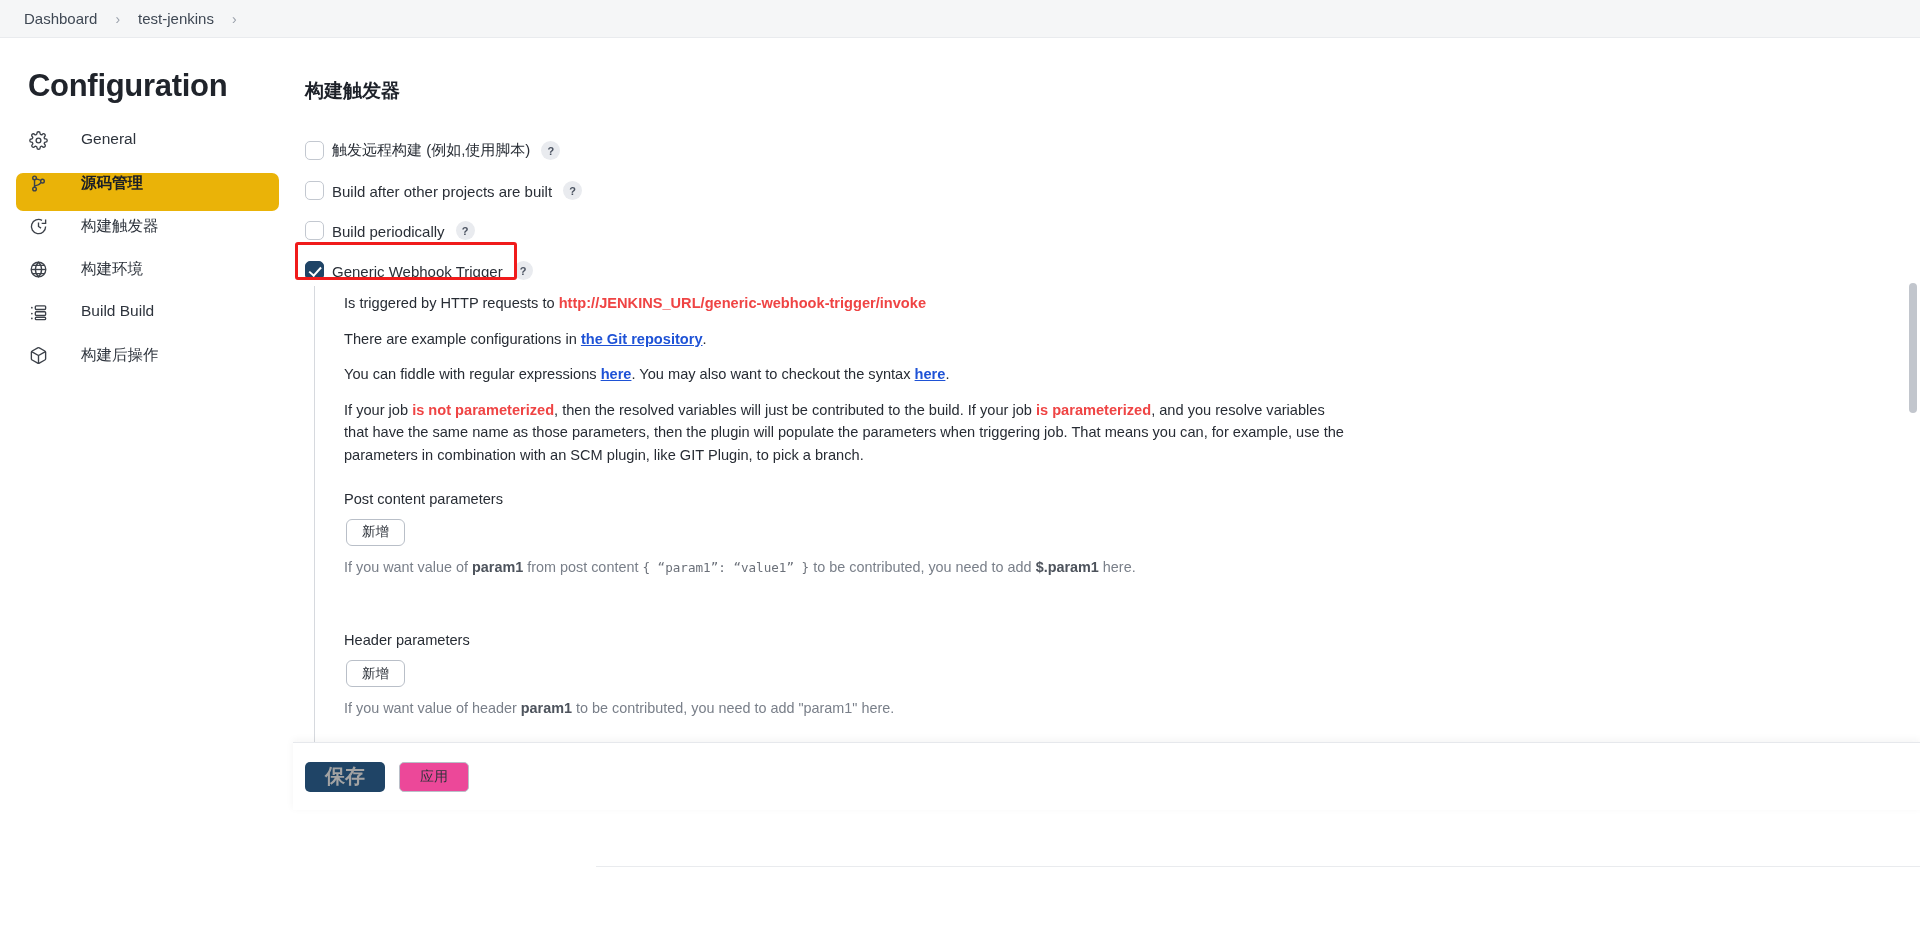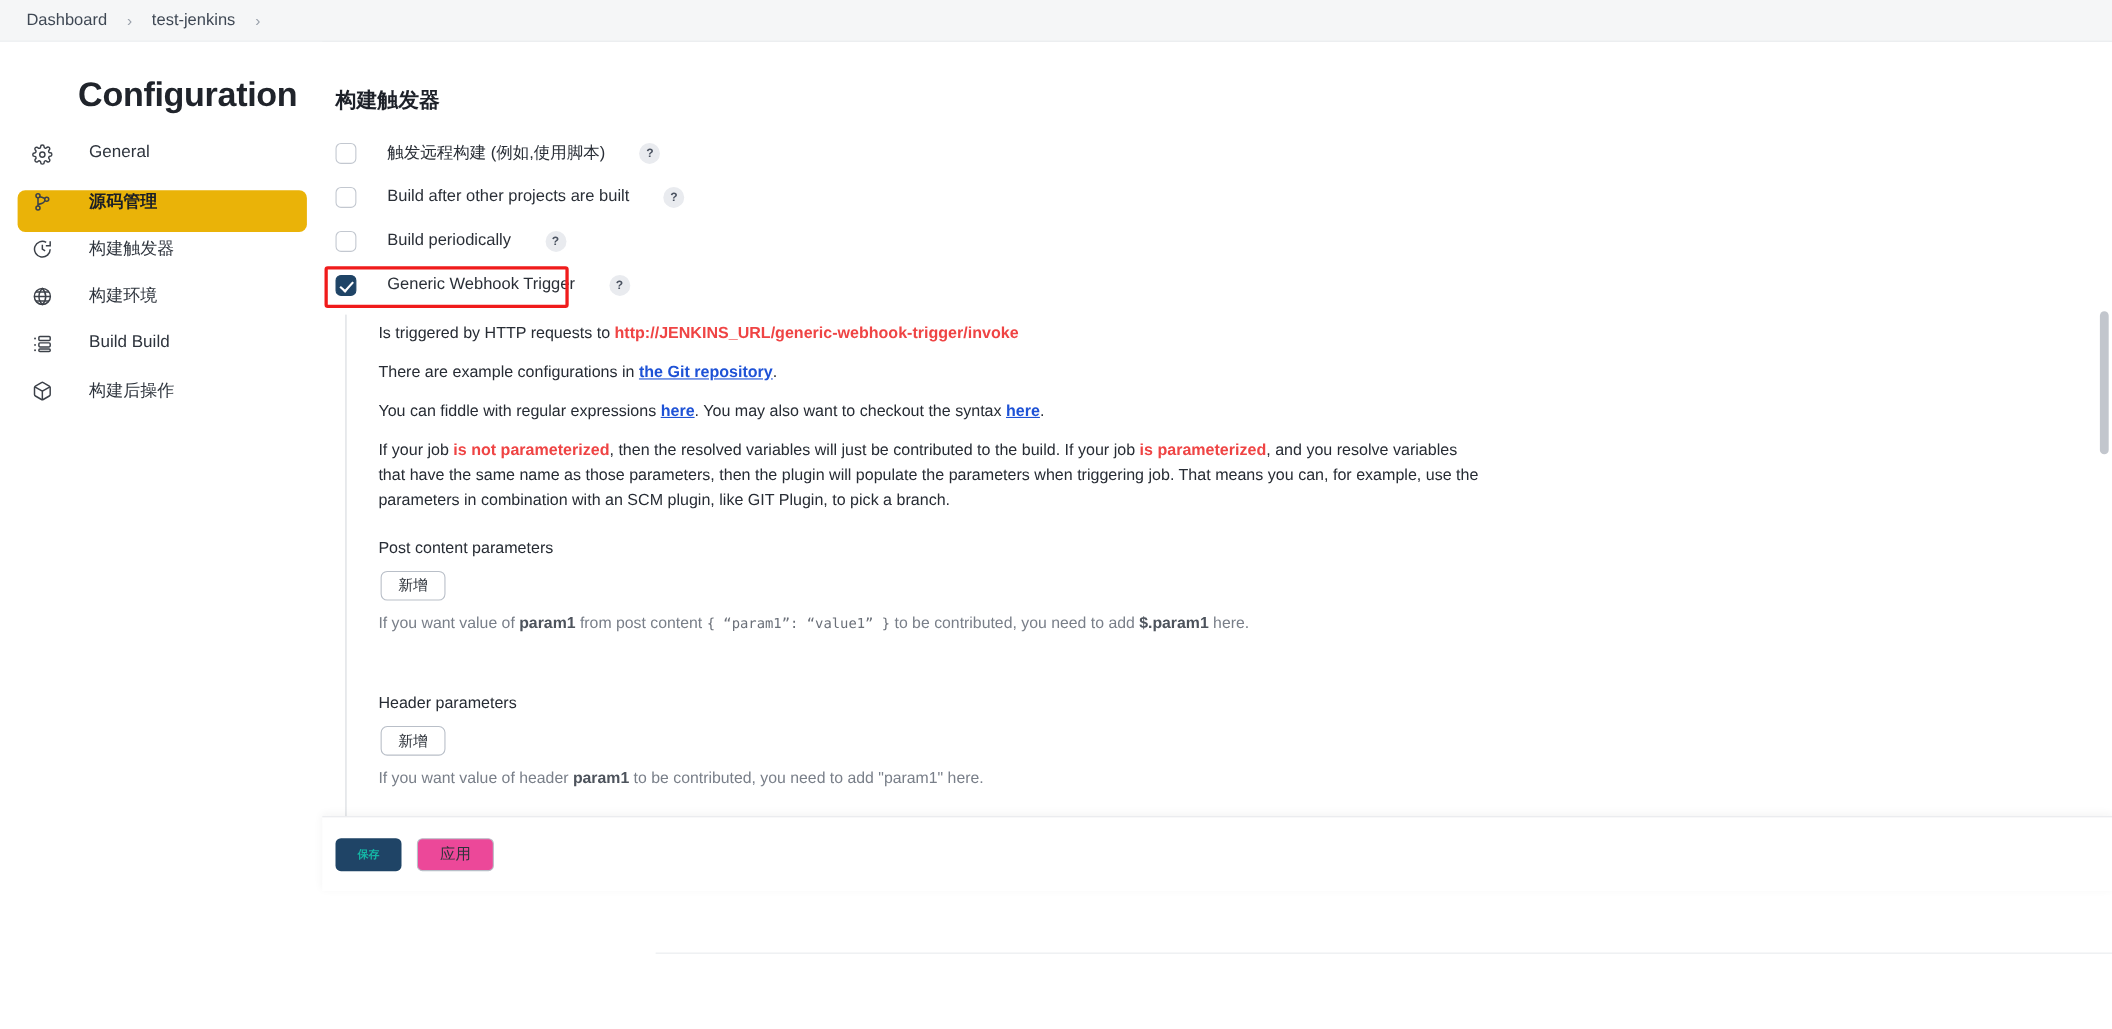--- a/index.html
+++ b/index.html
@@ -45,21 +45,20 @@
     flex: 0 0 293px;
     padding-top: 20px;
     background: #fff;
   }
   .config-title {
     font-size: 31px;
     font-weight: bold;
     color: #20242b;
     padding: 10px 0 0 28px;
     letter-spacing: -0.3px;
-    margin-left: 43px;
   }
   .nav-list { margin-top: 26px; padding: 0 14px 0 16px; }
   .nav-item {
     display: flex;
     align-items: flex-start;
     gap: 32px;
     height: 38px;
     padding-left: 12px;
     border-radius: 7px;
     margin-bottom: 5px;
@@ -98,22 +97,22 @@
     padding-left: 12px;
     padding-right: 40px;
     height: 672px;
     overflow: hidden;
     position: relative;
   }
 
   
   .check-row {
     display: flex;
-    align-items: flex-start;
-    gap: 28px;
+    align-items: flex-end;
+    gap: 8px;
     height: 30px;
     margin-bottom: 10px;
     position: relative;
   }
   .cbox {
     width: 19px; height: 19px;
     flex: 0 0 19px;
     border: 1.6px solid #c3c8d0;
     border-radius: 5px;
     background: #fff;
@@ -224,22 +223,22 @@
     display: flex;
     align-items: center;
     padding-left: 12px;
     gap: 14px;
     box-shadow: 0 -2px 8px rgba(30,35,45,0.05);
   }
   .btn-primary {
     min-width: 60px; height: 30px;
     padding: 0 20px;
     background: #1f4466;
-    color: #14b8a6;
-    font-size: 10px; font-weight: bold;
+    color: #a3a3a3;
+    font-size: 20px; font-weight: bold;
     border: none; border-radius: 5px;
     cursor: pointer;
   }
   .btn-secondary {
     min-width: 60px; height: 30px;
     padding: 0 20px;
     background: #ec4899;
     color: #2e333b;
     font-size: 14px;
     border: 1.4px solid #b9bfc8;

